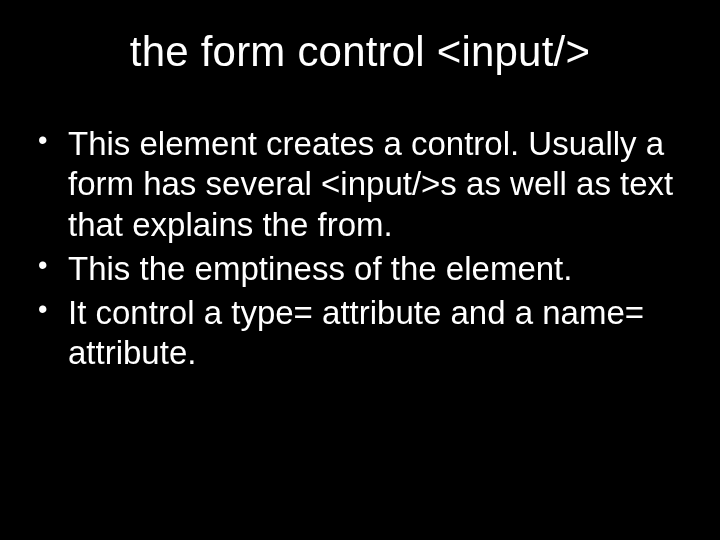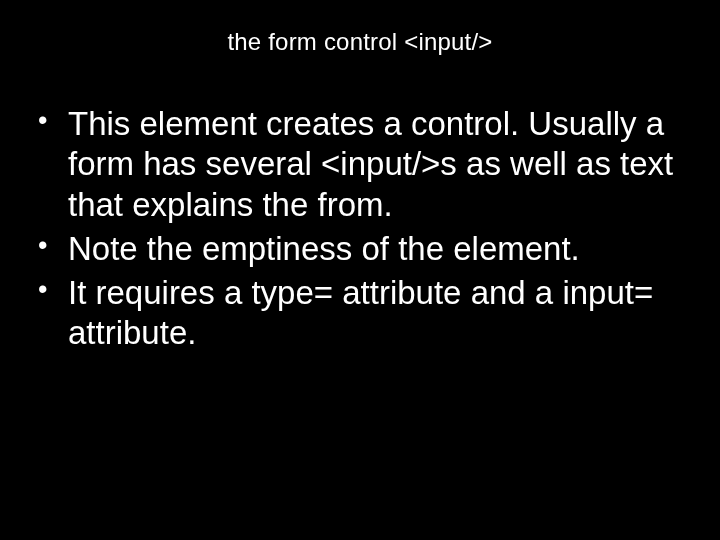--- a/index.html
+++ b/index.html
@@ -13,21 +13,21 @@
     overflow: hidden;
   }
   .slide {
     width: 720px;
     height: 540px;
     box-sizing: border-box;
     padding: 28px 30px 30px 30px;
   }
   .title {
     text-align: center;
-    font-size: 24px;
+    font-size: 42px;
     font-weight: 400;
     margin: 0 0 48px 0;
     letter-spacing: 0.2px;
   }
   ul.bullets {
     list-style: none;
     margin: 0;
     padding: 0;
   }
   ul.bullets li {
@@ -47,16 +47,16 @@
     line-height: 1.22;
   }
 </style>
 </head>
 <body>
 
 <div class="slide">
   <h1 class="title">the form control &lt;input/&gt;</h1>
   <ul class="bullets">
     <li>This element creates a control. Usually a form has several &lt;input/&gt;s as well as text that explains the from.</li>
-    <li>Note the emptiness of the element.</li>
-    <li>It requires a type= attribute and a input= attribute.</li>
+    <li>This the emptiness of the element.</li>
+    <li>It control a type= attribute and a name= attribute.</li>
   </ul>
 </div>
 
 </body></html>

